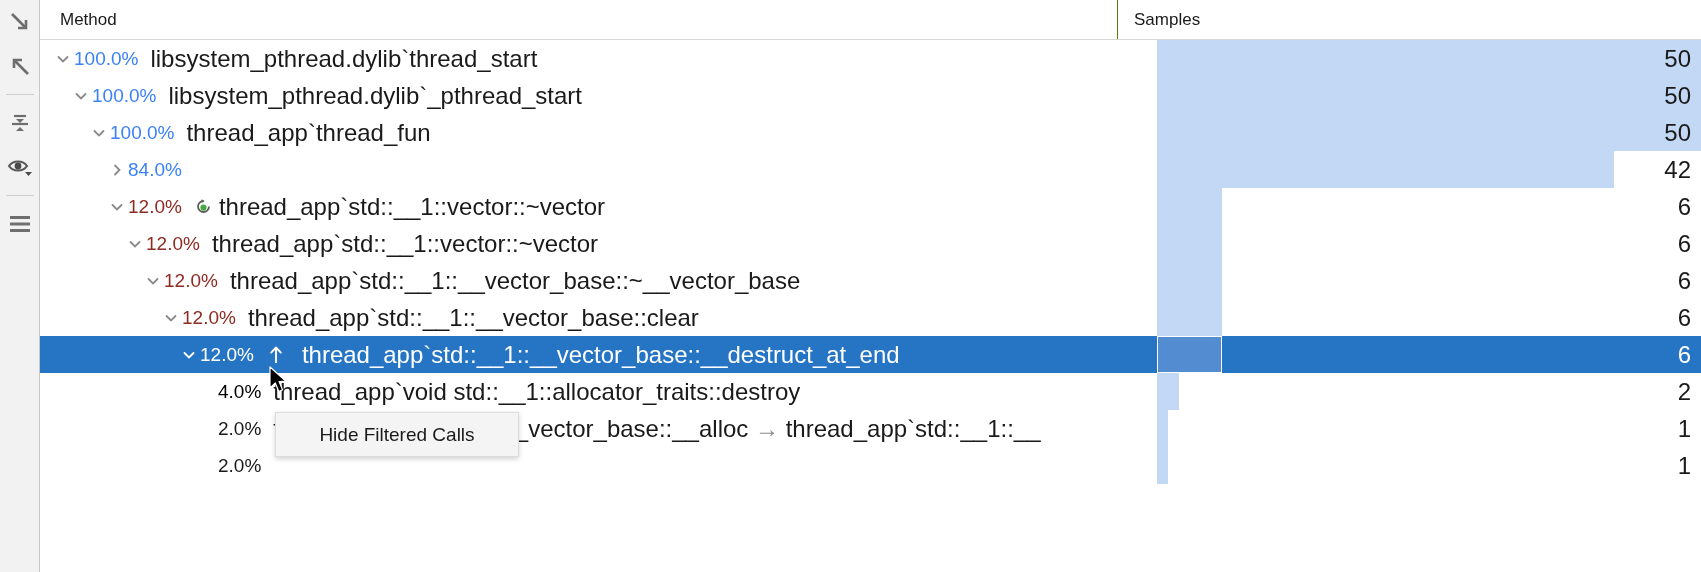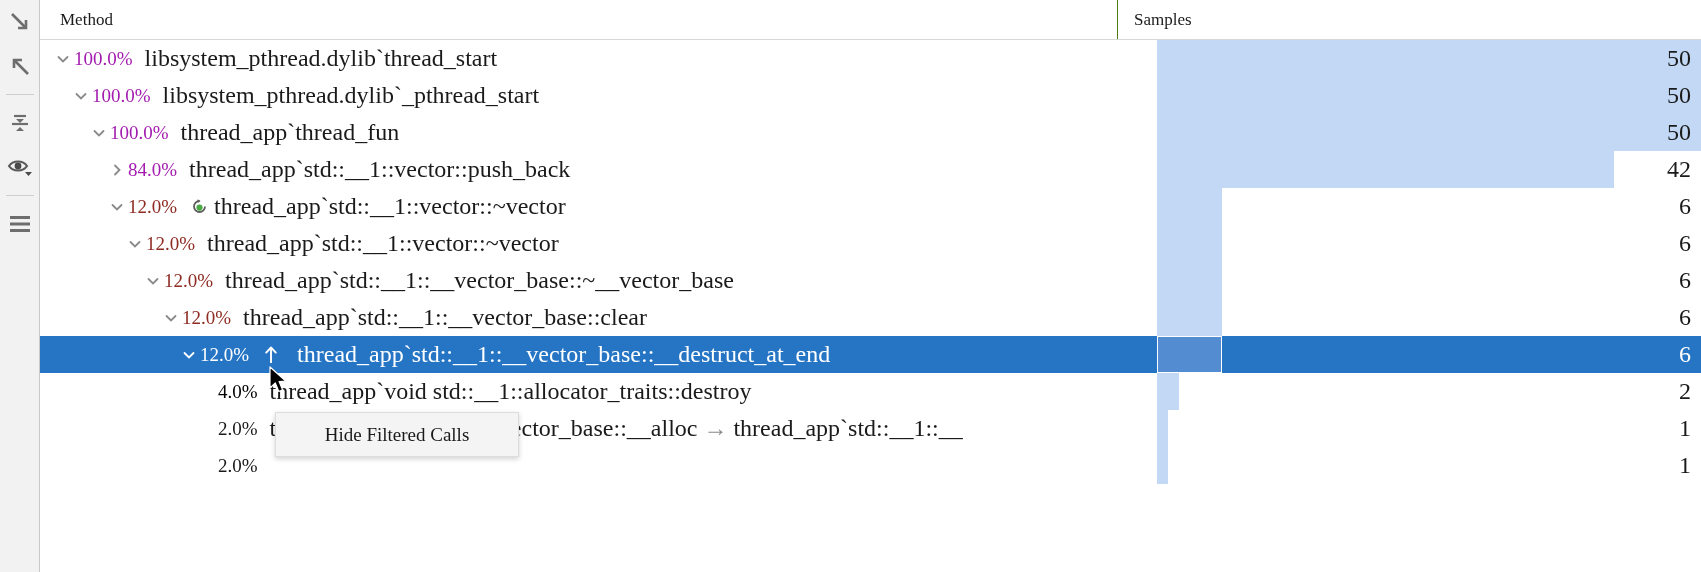--- a/index.html
+++ b/index.html
@@ -8,21 +8,20 @@
     background: #ffffff;
     font-family: "Liberation Sans", sans-serif;
   }
   #app {
     position: relative;
     width: 1701px;
     height: 572px;
     background: #ffffff;
     overflow: hidden;
     box-sizing: border-box;
-    font-family: Liberation Serif, serif;
   }
 
   
   #toolbar {
     position: absolute;
     left: 0; top: 0;
     width: 40px; height: 572px;
     background: #f2f2f2;
     border-right: 1px solid #c8c8c8;
     box-sizing: border-box;
@@ -97,21 +96,21 @@
   .twisty {
     width: 22px; height: 37px;
     flex: 0 0 22px;
     display: flex; align-items: center; justify-content: center;
     cursor: pointer;
   }
   .twisty svg { display: block; }
 
   .pct {
     font-size: 19px;
-    color: #a21caf;
+    color: #3b82f6;
     margin-right: 12px;
     white-space: nowrap;
   }
   .pct.dark { color: #8e2b22; }
   .row.selected .pct { color: #ffffff; }
 
   .badge {
     flex: 0 0 auto;
     width: 20px; height: 20px;
     margin-right: 5px;
@@ -272,21 +271,20 @@
         </div>
       </div>
       <div class="row">
         <div class="row-method" style="padding-left: 66px; text-align: right;">
           <span class="twisty">
             <svg width="14" height="14" viewBox="0 0 14 14">
               <path d="M5 2.5 L9.5 7 L5 11.5" stroke="#8a8a8a" stroke-width="1.8" fill="none" stroke-linecap="round"></path>
             </svg>
           </span>
           <span class="pct">84.0%</span>
-          <span class="mname">thread_app`std::__1::vector::push_back</span>
         </div>
         <div class="row-samples">
           <div class="bar" style="width: 456.96px;"></div>
           <div class="samval">42</div>
         </div>
       </div>
       <div class="row">
         <div class="row-method" style="padding-left: 66px;">
           <span class="twisty">
             <svg width="14" height="14" viewBox="0 0 14 14">

